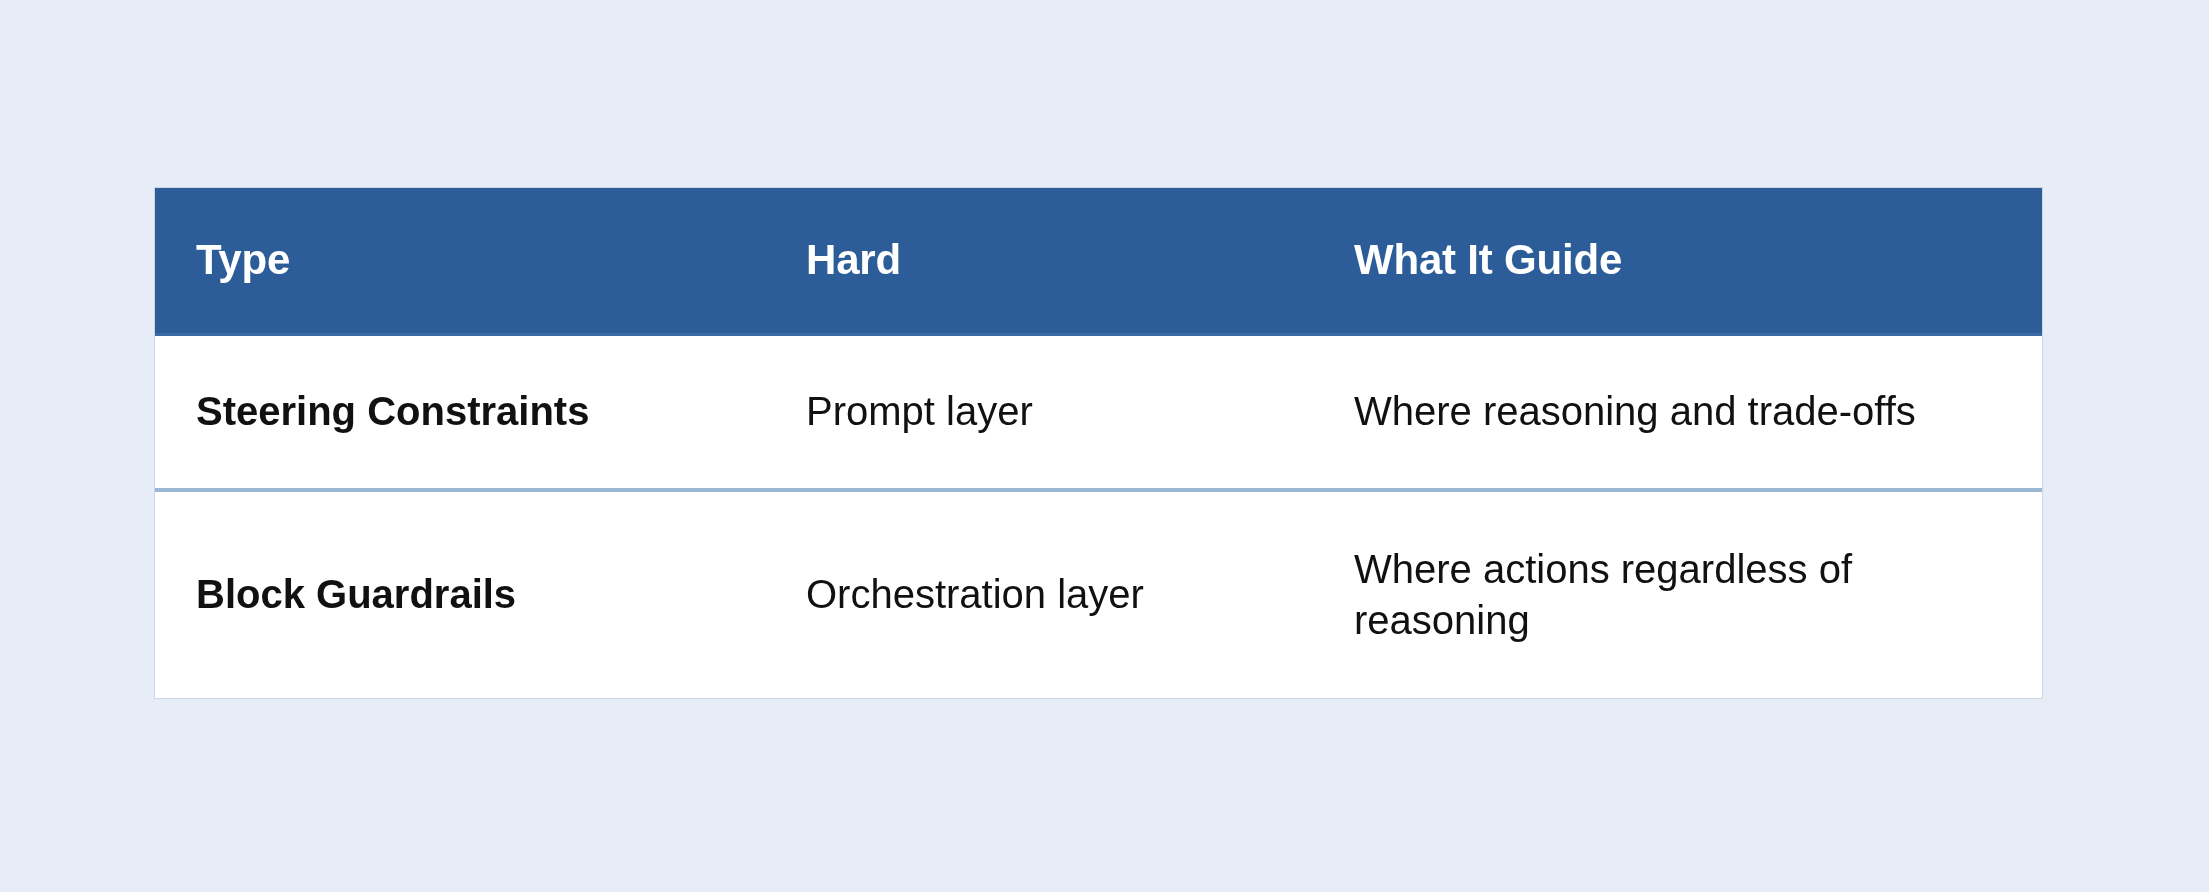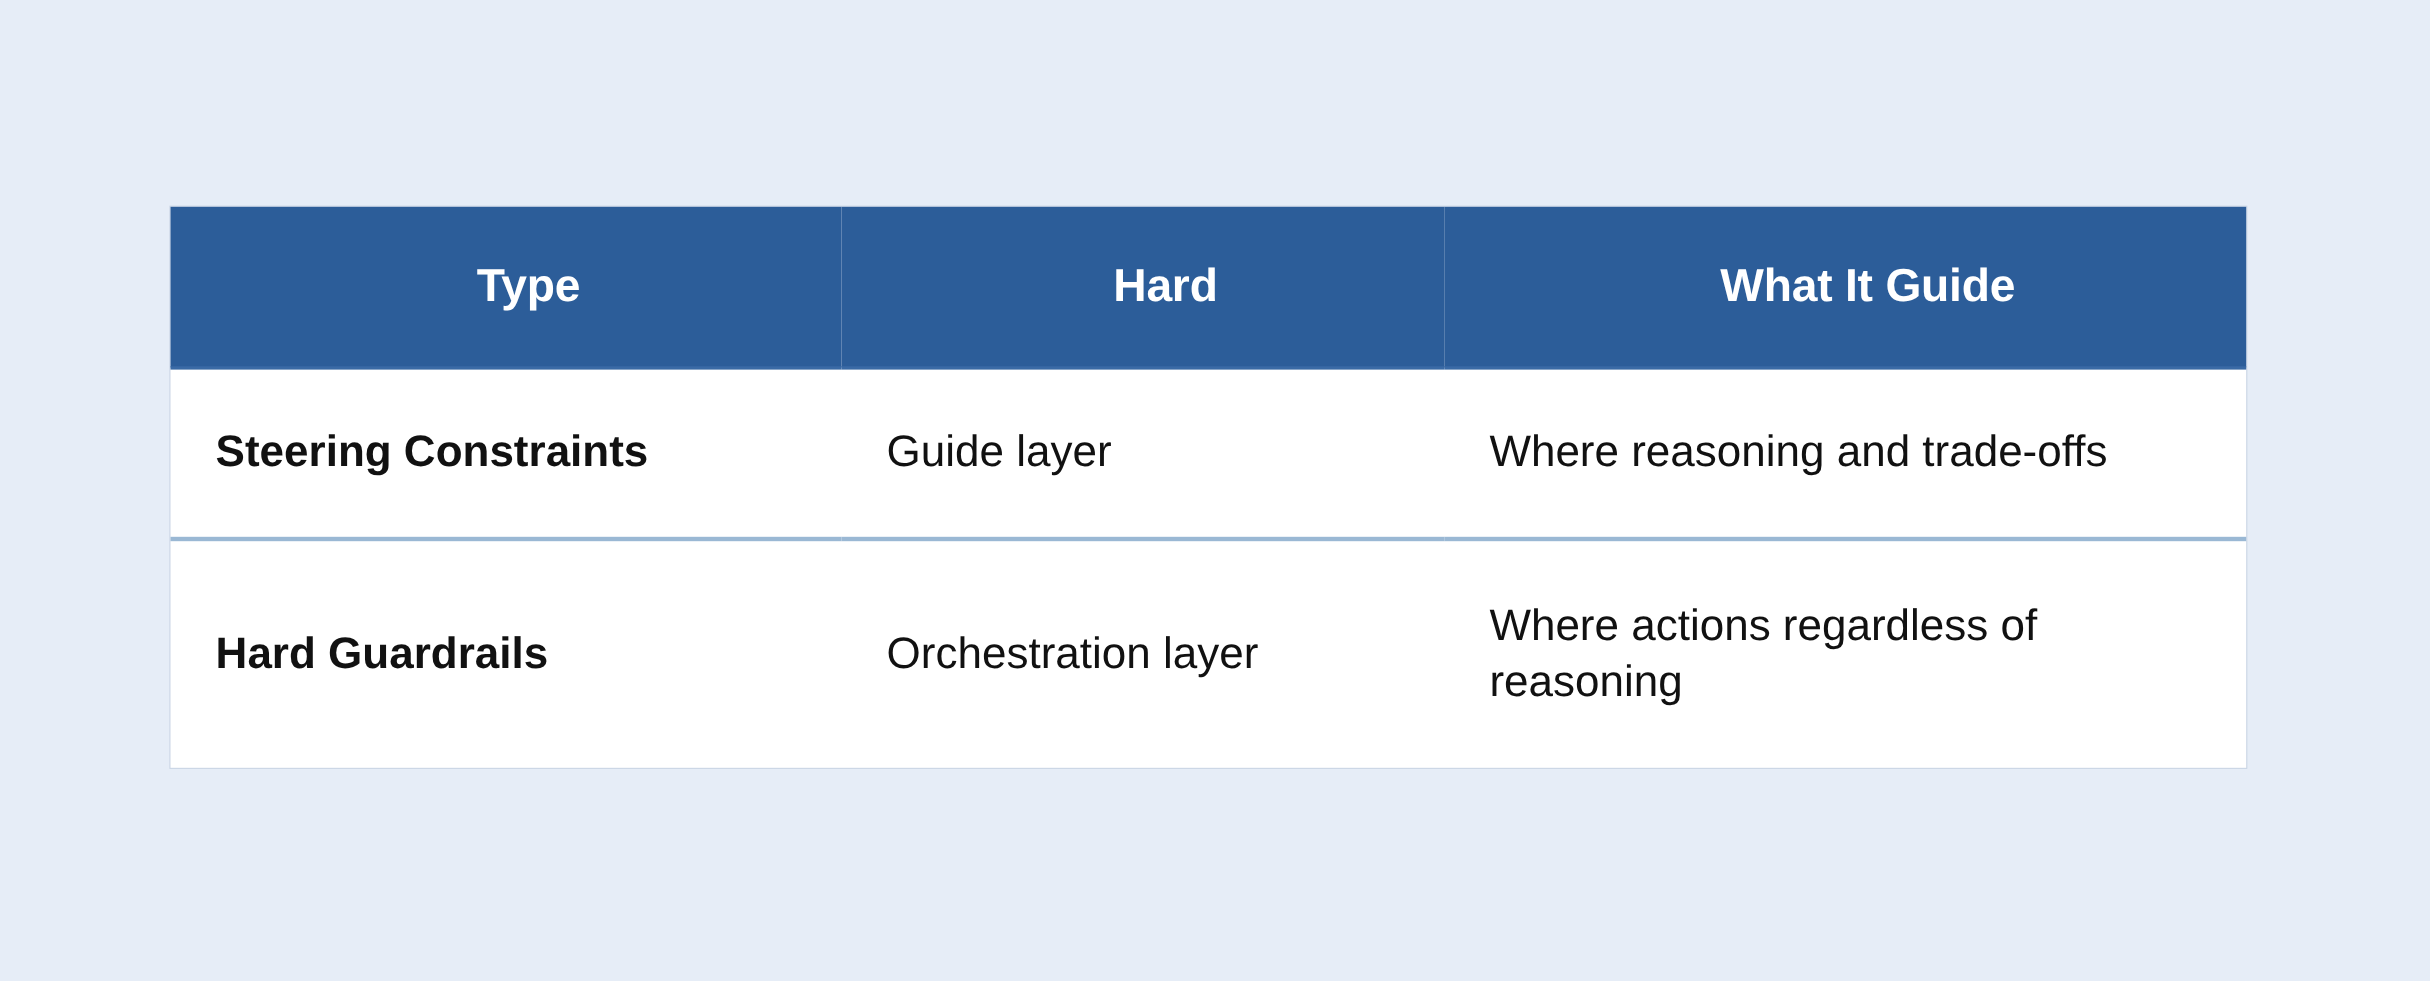--- a/index.html
+++ b/index.html
@@ -37,21 +37,21 @@
   .comparison-table col.col-whatdoes { width: 729px; }
 
   .table-head-row {
     background: #2c5d99;
   }
 
   .table-head-row th {
     color: #ffffff;
     font-size: 42px;
     font-weight: bold;
-    text-align: center;
+    text-align: left;
     vertical-align: middle;
     padding: 0;
     height: 146px;
     line-height: 1.2;
     letter-spacing: -0.2px;
     box-sizing: border-box;
     border-bottom: 3px solid #3a6aa5;
   }
 
   .table-head-row th .cell-inner {
@@ -109,29 +109,29 @@
           <div class="cell-inner">What It Guide</div>
         </th>
       </tr>
     </thead>
     <tbody>
       <tr class="table-body-row row-1">
         <td>
           <div class="cell-inner cell-strong">Steering Constraints</div>
         </td>
         <td>
-          <div class="cell-inner cell-regular">Guide layer</div>
+          <div class="cell-inner cell-regular">Prompt layer</div>
         </td>
         <td>
           <div class="cell-inner cell-regular">Where reasoning and trade-offs</div>
         </td>
       </tr>
       <tr class="table-body-row row-2">
         <td>
-          <div class="cell-inner cell-strong">Hard Guardrails</div>
+          <div class="cell-inner cell-strong">Block Guardrails</div>
         </td>
         <td>
           <div class="cell-inner cell-regular">Orchestration layer</div>
         </td>
         <td>
           <div class="cell-inner cell-regular">Where actions regardless of reasoning</div>
         </td>
       </tr>
     </tbody>
   </table>

